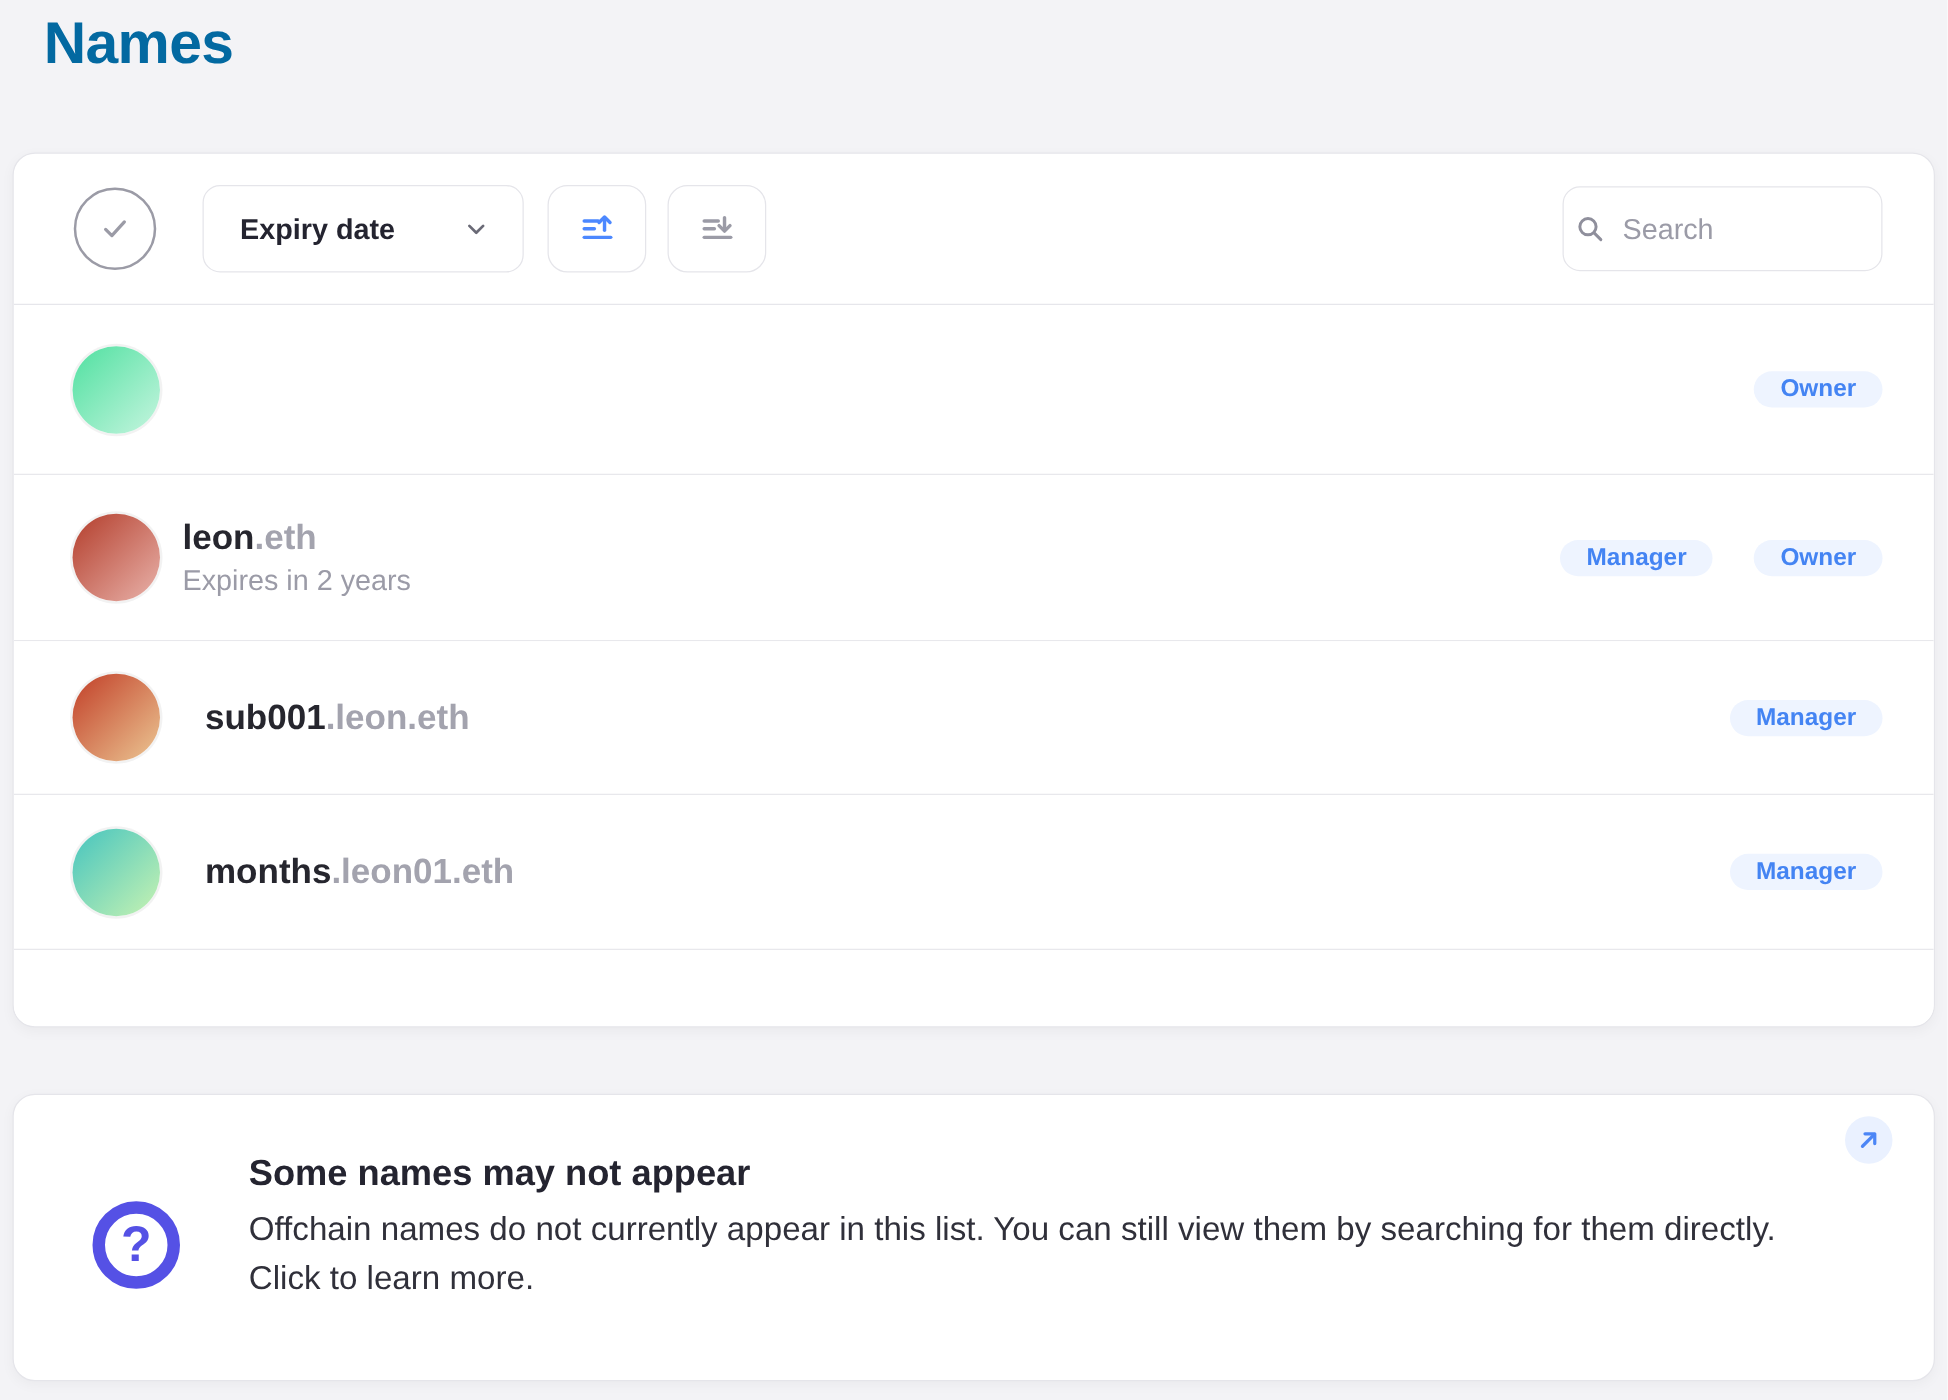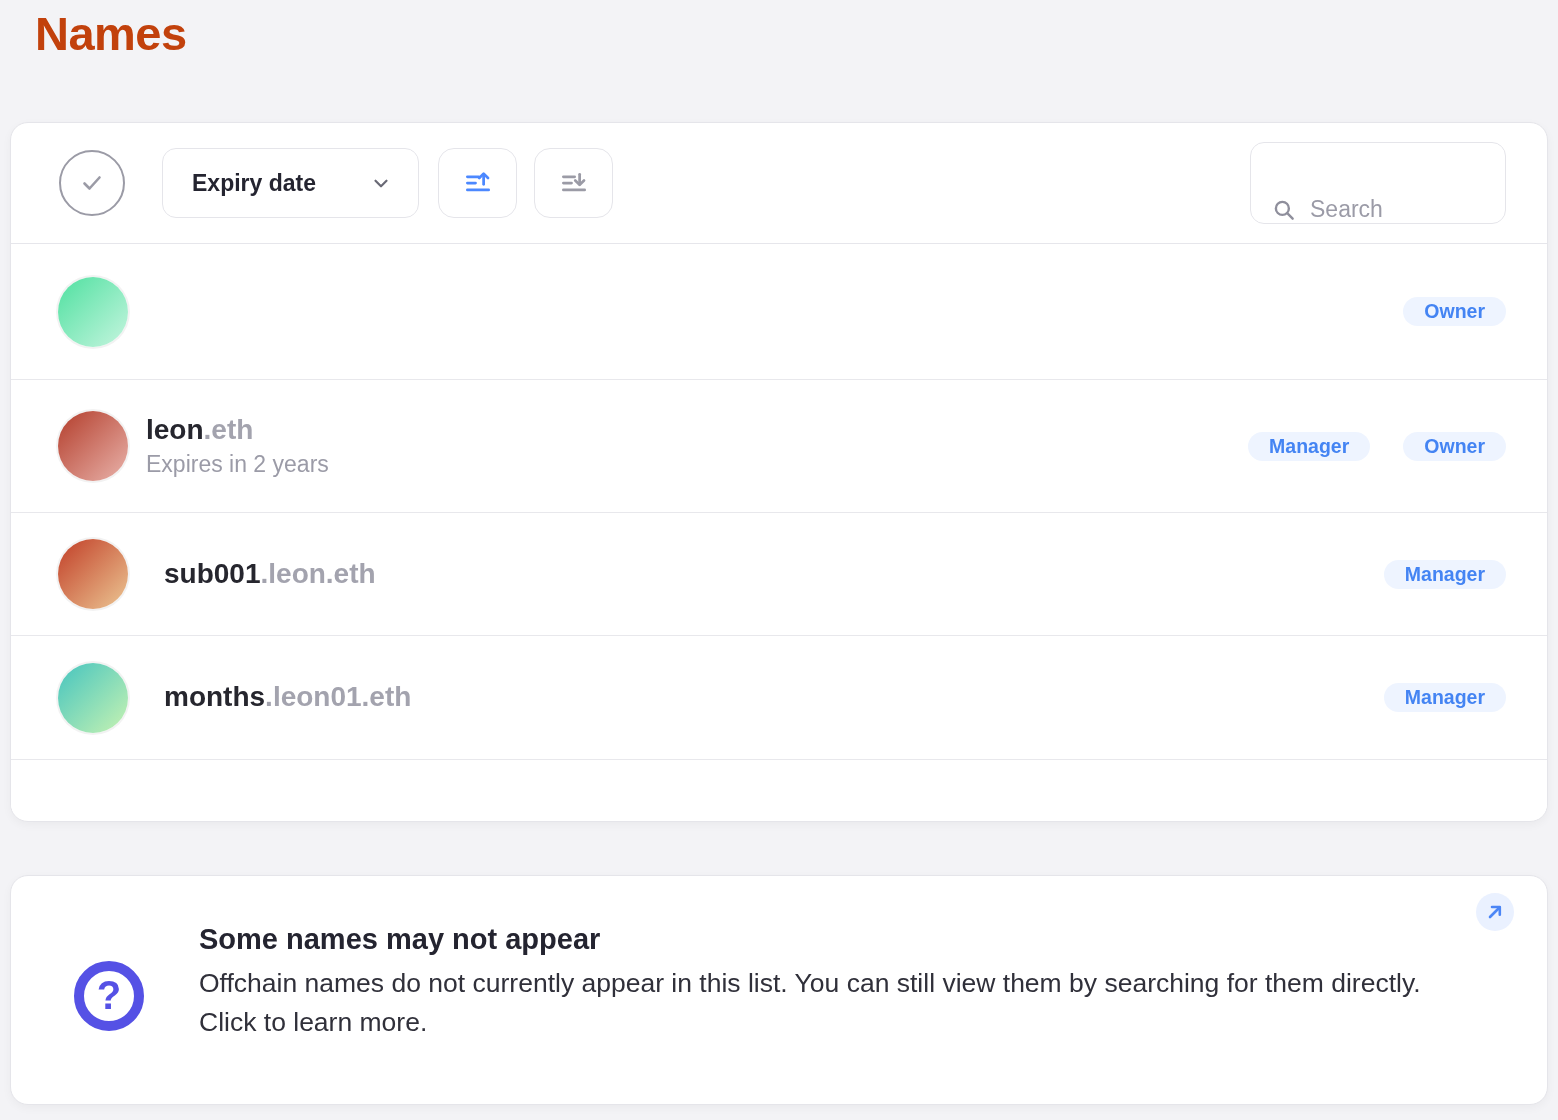--- a/index.html
+++ b/index.html
@@ -7,21 +7,21 @@
   body {
     font-family: "Liberation Sans", "DejaVu Sans", sans-serif;
     background: #F3F3F6;
     color: #26262E;
     overflow: hidden;
   }
   .page { position: relative; width: 1558px; height: 1120px; }
 
   .page-title {
     position: absolute; left: 35px; top: 6px;
-    font-size: 47px; font-weight: 800; letter-spacing: -0.5px; color: #c2410c;
+    font-size: 47px; font-weight: 800; letter-spacing: -0.5px; color: #0369a1;
   }
 
   .card {
     position: absolute; left: 10px; width: 1538px;
     background: #FFFFFF; border: 1px solid #E5E5EA; border-radius: 18px;
     box-shadow: 0 3px 10px rgba(0,0,0,0.04);
   }
   .names-card { top: 122px; height: 700px; overflow: hidden; }
 
   
@@ -50,23 +50,23 @@
     width: 79px; height: 70px; border: 1px solid #E5E5EA; border-radius: 16px;
     background: #fff; display: flex; align-items: center; justify-content: center;
     cursor: pointer;
   }
   .icon-btn.asc { margin-left: 19px; }
   .icon-btn.desc { margin-left: 17px; }
   .icon-btn.active svg { stroke: #4C88FF; }
   .icon-btn.inactive svg { stroke: #9B9BA6; }
 
   .search-box {
-    margin-left: auto; width: 256px; height: 82px;
+    margin-left: auto; width: 256px; height: 68px;
     border: 1px solid #E5E5EA; border-radius: 14px; background: #fff;
-    display: flex; align-items: flex-end; padding: 0 20px;
+    display: flex; align-items: center; padding: 0 8px;
   }
   .search-box svg { stroke: #8F8F9C; flex: 0 0 auto; }
   .search-box input {
     border: none; outline: none; background: transparent;
     font-family: inherit; font-size: 23px; color: #242430;
     margin-left: 13px; width: 160px;
   }
   .search-box input::placeholder { color: #9B9BA7; }
 
   

